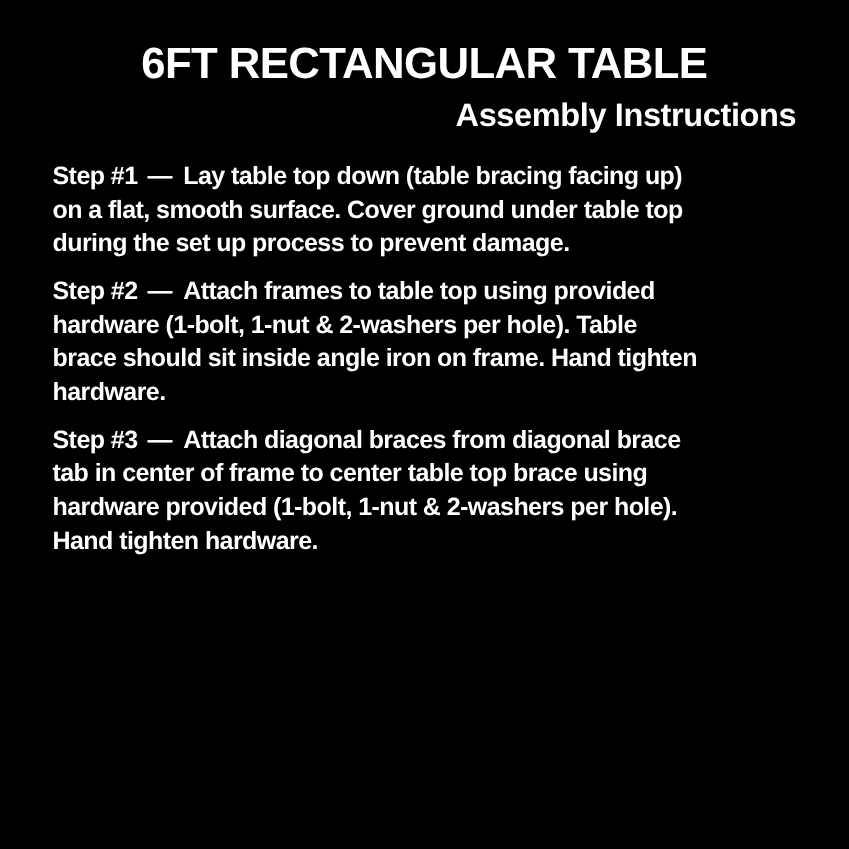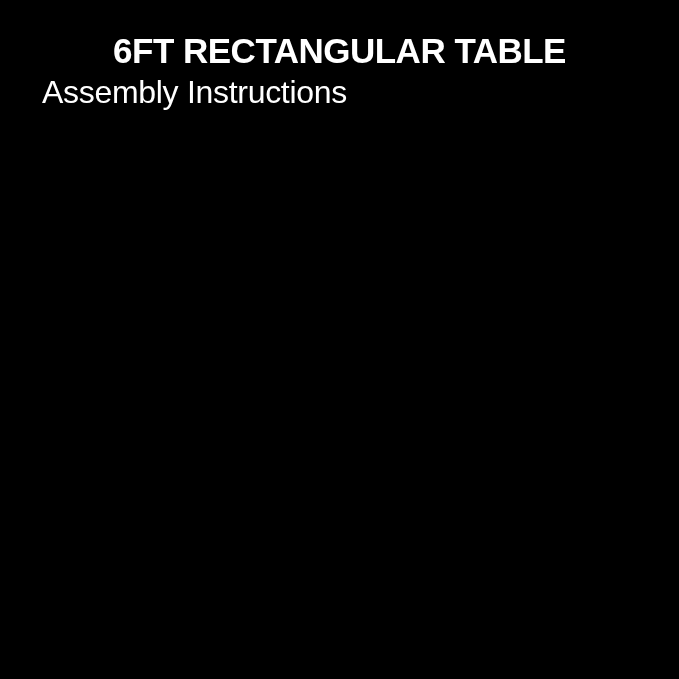--- a/index.html
+++ b/index.html
@@ -26,23 +26,23 @@
     text-align: center;
     font-size: 35px;
     font-weight: 700;
     letter-spacing: -0.5px;
     line-height: 42px;
     white-space: nowrap;
   }
   .subtitle {
     margin: 4px 0 0 0;
     padding-right: 22px;
-    text-align: left;
-    font-size: 32px;
-    font-weight: 400;
+    text-align: right;
+    font-size: 26px;
+    font-weight: 700;
     letter-spacing: -0.3px;
     line-height: 32px;
   }
   .steps {
     margin-top: 20px;
   }
   .step {
     margin: 0 0 11px 0;
     font-size: 20px;
     font-weight: 700;
@@ -64,19 +64,30 @@
 </head>
 <body>
 
 <div class="card">
 
   <h1 class="title">6FT RECTANGULAR TABLE</h1>
   <h2 class="subtitle">Assembly Instructions</h2>
 
   <div class="steps">
 
+    <p class="step"><span class="step-label">Step #1</span><span class="step-dash">—</span><span class="step-body">Lay table top down (table bracing facing up)
+on a flat, smooth surface. Cover ground under table top
+during the set up process to prevent damage.</span></p>
 
+    <p class="step"><span class="step-label">Step #2</span><span class="step-dash">—</span><span class="step-body">Attach frames to table top using provided
+hardware (1-bolt, 1-nut &amp; 2-washers per hole). Table
+brace should sit inside angle iron on frame. Hand tighten
+hardware.</span></p>
 
+    <p class="step"><span class="step-label">Step #3</span><span class="step-dash">—</span><span class="step-body">Attach diagonal braces from diagonal brace
+tab in center of frame to center table top brace using
+hardware provided (1-bolt, 1-nut &amp; 2-washers per hole).
+Hand tighten hardware.</span></p>
 
 
 
   </div>
 </div>
 
 </body></html>

